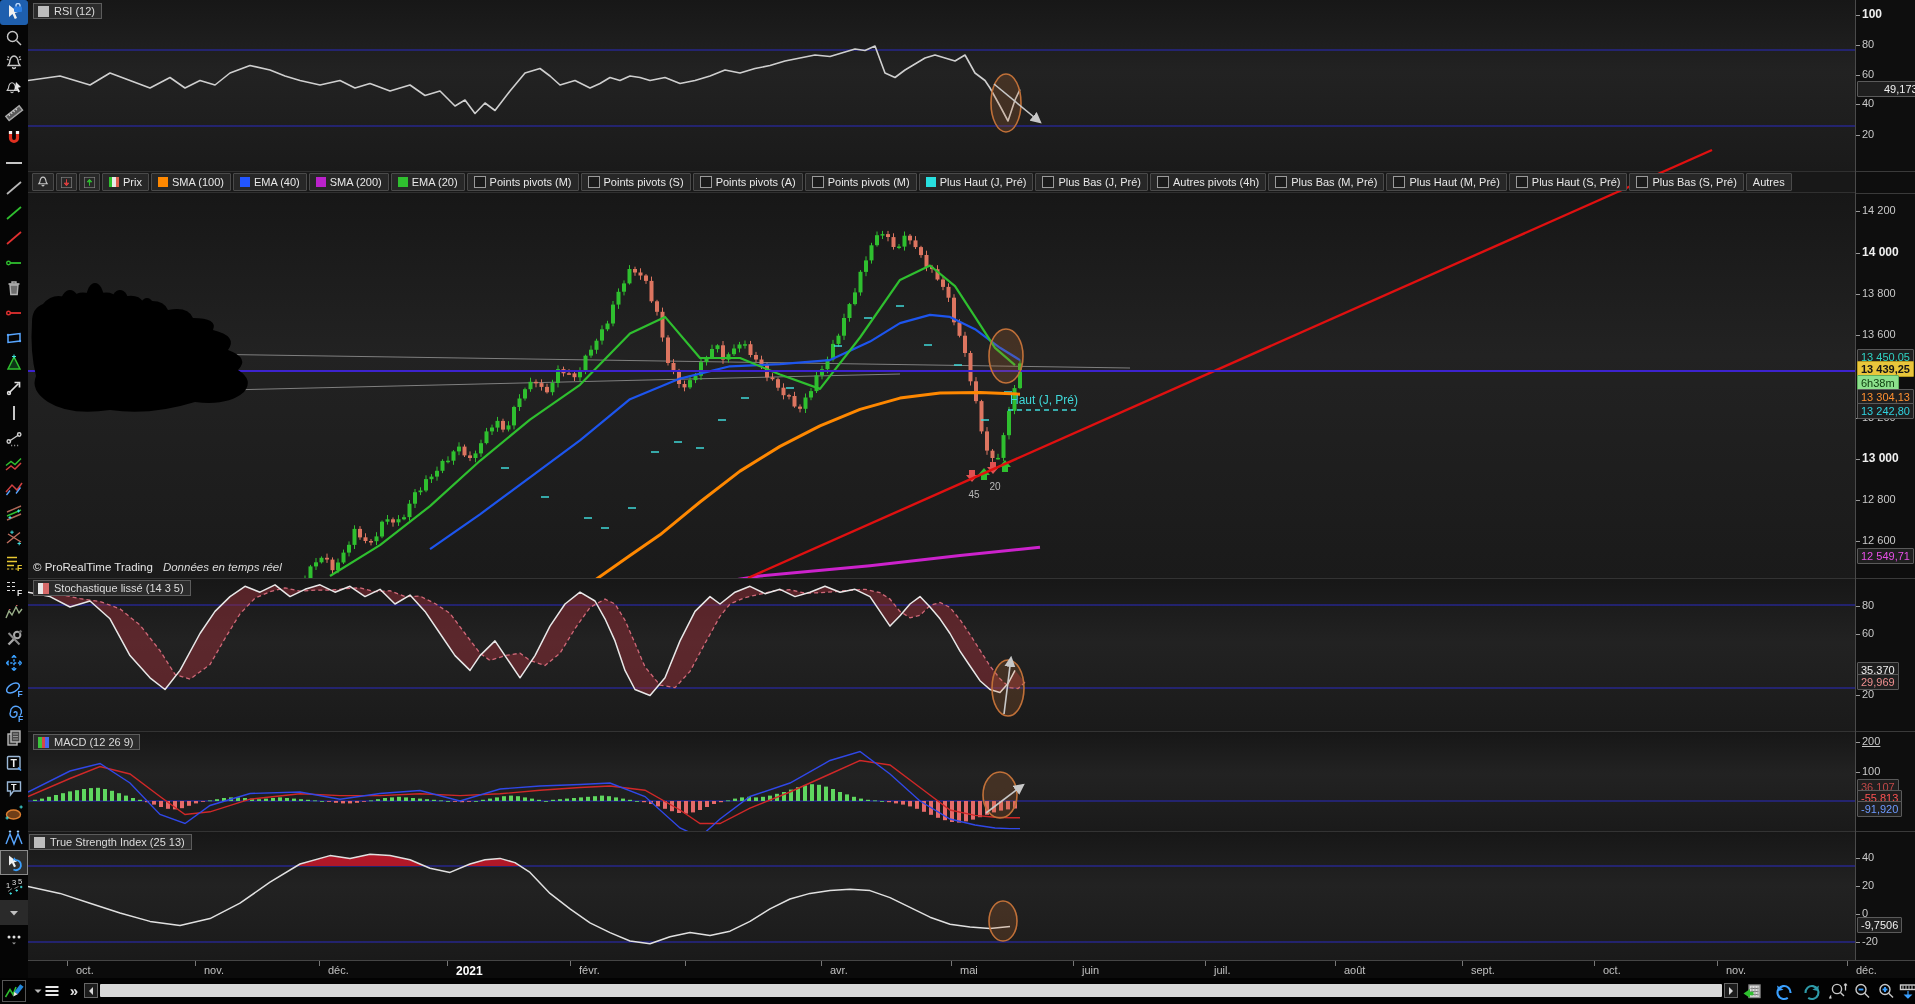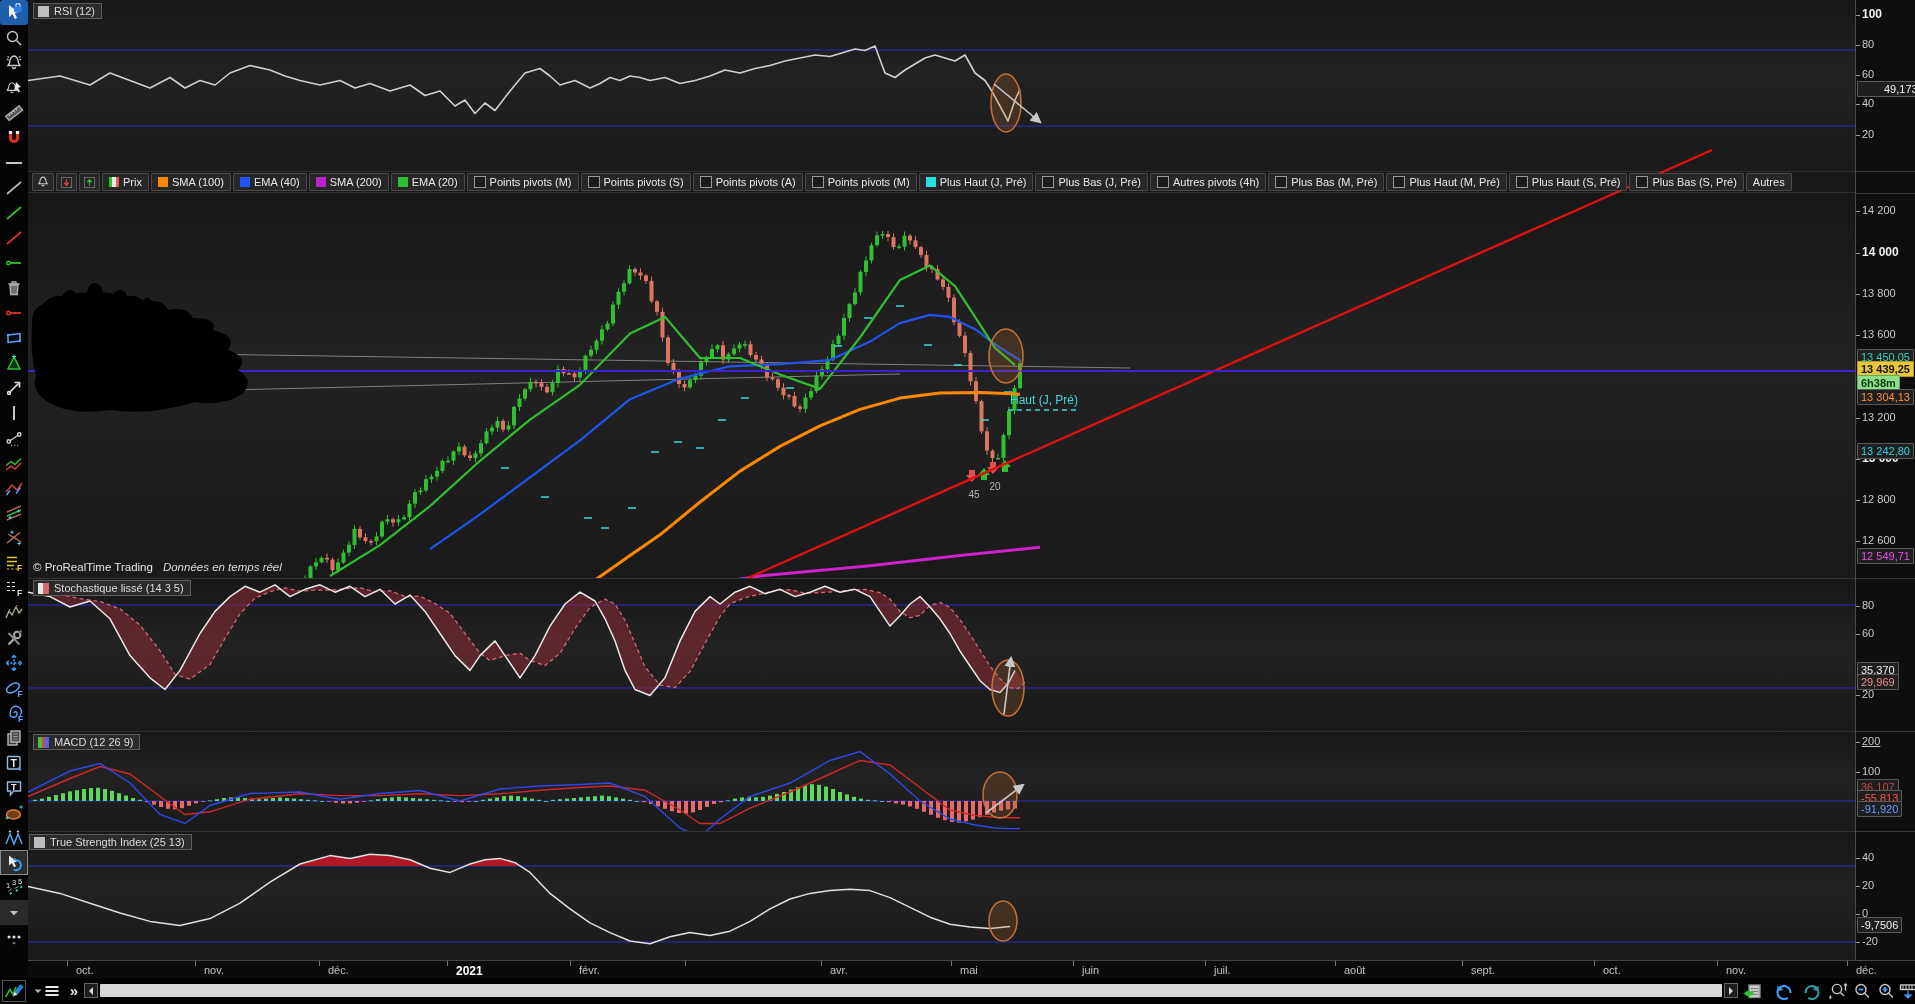--- a/index.html
+++ b/index.html
@@ -31,25 +31,25 @@
 .litem{display:inline-flex;align-items:center;gap:4px;height:16px;padding:0 6px;background:#272727;
   border:1px solid #4a4a4a;font-size:11px;color:#e8e8e8;white-space:nowrap;border-radius:1px;cursor:default;}
 .licon{padding:0 3px;}
 .checkbox{width:9px;height:9px;border:1px solid #9a9a9a;background:#1b1b1b;display:inline-block;flex:none;}
 .tick{position:absolute;left:0;transform:translateY(-50%);font-size:11px;color:#c9c9c9;white-space:nowrap;}
 .tick b{font-size:12px;color:#efefef;}
 .tick .tm{display:inline-block;width:4px;height:1px;background:#9a9a9a;vertical-align:middle;margin-right:2px;}
 .badge{position:absolute;left:1px;transform:translateY(-50%);font-size:11px;padding:0 3px;line-height:14px;
   border:1px solid #5a5a5a;background:#1f1f1f;border-radius:1px;white-space:nowrap;z-index:2;}
 .b-yellow{background:#e9c63b;color:#151515;border-color:#b59a20;font-weight:bold;}
-.b-green{background:#8ce08c;color:#0c3a0c;border-color:#5cae5c;font-weight:bold;}
+.b-green{background:#8ce08c;color:#0c3a0c;border-color:#5cae5c;font-weight:normal;}
 .b-box{color:#f0f0f0;}
 .b-teal{color:#2fd3c3;}
 .b-orange{color:#ff9030;}
-.b-cyan{color:#2fd3e0;margin-top:40px;}
+.b-cyan{color:#2fd3e0;}
 .b-magenta{color:#e84fe8;}
 .b-salmon{color:#ef9090;}
 .b-darkred{color:#c04848;}
 .b-red{color:#ff5353;}
 .b-blue{color:#6d9aff;}
 .month{position:absolute;top:3px;font-size:11px;color:#c0c0c0;}
 .month.b{font-weight:bold;color:#fff;font-size:12px;}
 .mtick{position:absolute;top:0;width:1px;height:5px;background:#777;}
 .bbtn{position:absolute;top:2px;width:24px;height:22px;display:flex;align-items:center;justify-content:center;cursor:default;}
 #scrolltrack{position:absolute;top:6px;height:13px;background:#d9d9d9;border-radius:1px;}

